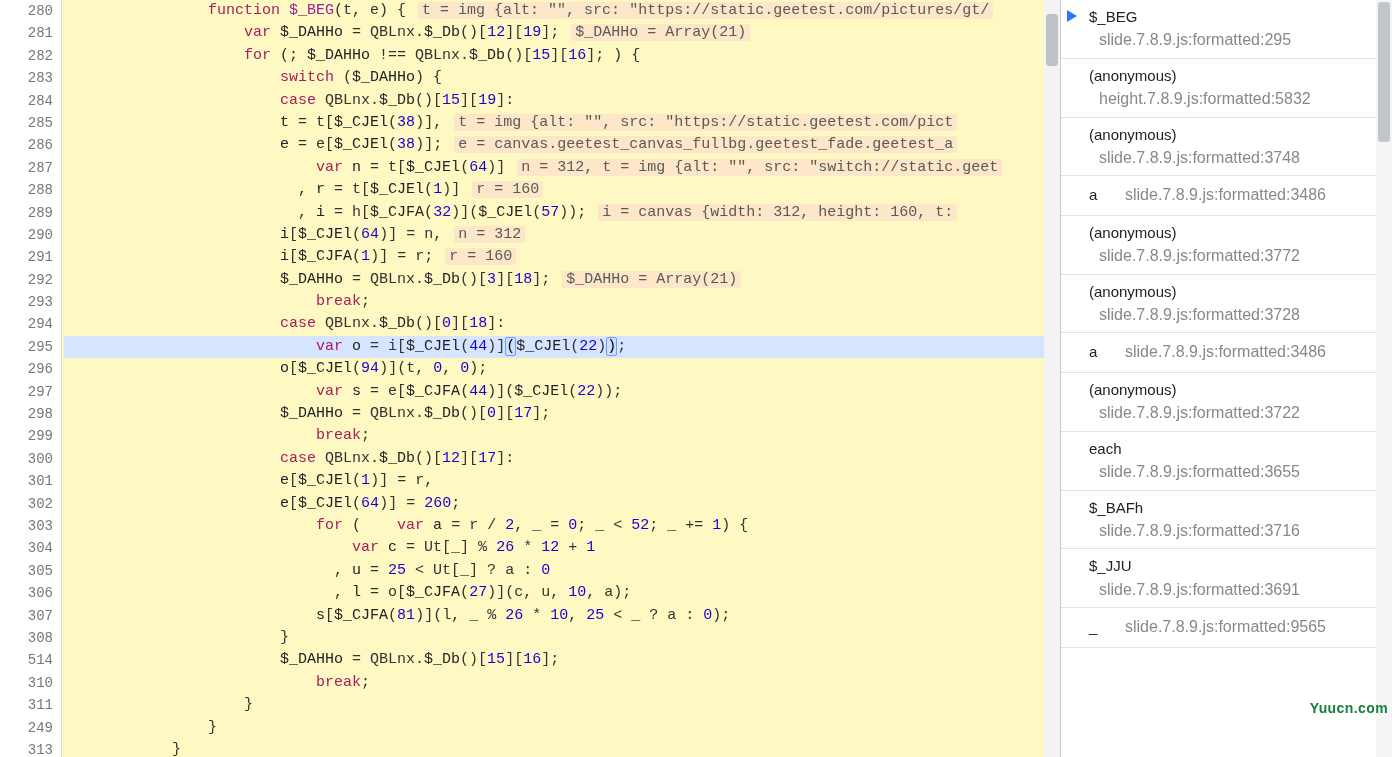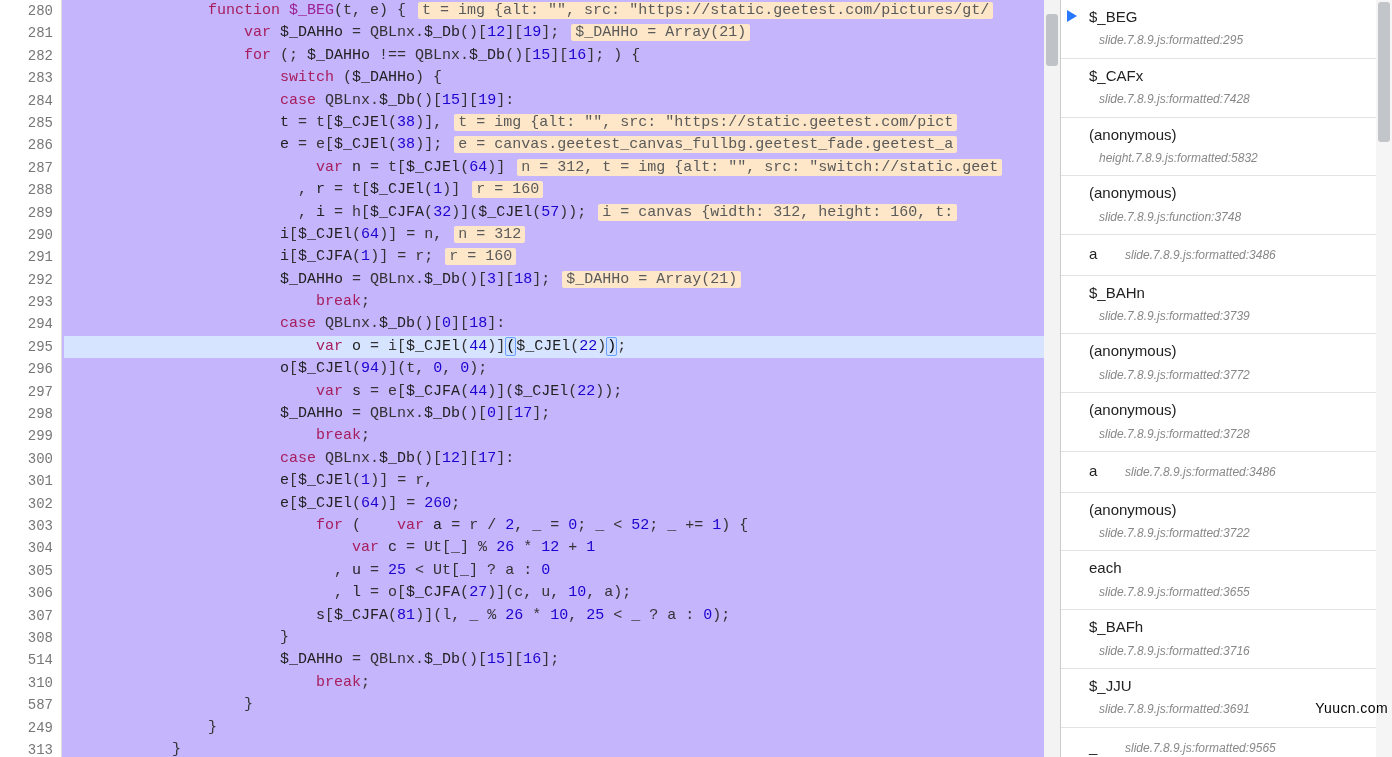--- a/index.html
+++ b/index.html
@@ -13,21 +13,21 @@
     background: #fff;
     overflow: hidden;
   }
   .container { display: flex; width: 1392px; height: 757px; }
   .editor {
     position: relative;
     width: 1060px;
     height: 757px;
     overflow: hidden;
     white-space: nowrap;
-    background: #c4b5fd;
+    background: #fef9c3;
   }
   .gutter {
     position: absolute;
     left: 0; top: 0;
     width: 62px;
     height: 100%;
     background: #fff;
     text-align: right;
     color: #777;
     border-right: 1px solid #ddd;
@@ -97,21 +97,21 @@
     height: 100%;
     overflow: hidden;
   }
   .frame {
     border-bottom: 1px solid #e3e3e3;
     padding: 6px 10px 6px 28px;
     position: relative;
     cursor: pointer;
   }
   .frame-name { color: #222; font-size: 15px; }
-  .frame-src  { color: #888; font-size: 12px; padding-left: 10px; display: block; margin-top: 1px; white-space: nowrap; overflow: hidden; text-overflow: ellipsis; font-style: italic;}
+  .frame-src  { color: #888; font-size: 16px; padding-left: 10px; display: block; margin-top: 1px; white-space: nowrap; overflow: hidden; text-overflow: ellipsis;}
   .frame.single-line { padding: 8px 10px 8px 28px; }
   .frame.single-line .frame-name { display: inline-block; min-width: 28px; }
   .frame.single-line .frame-src  { display: inline; padding-left: 8px; margin-top: 8px; }
   .frame.active .arrow {
     position: absolute;
     left: 6px; top: 10px;
     width: 0; height: 0;
     border-top: 6px solid transparent;
     border-bottom: 6px solid transparent;
     border-left: 10px solid #2979ff;
@@ -128,23 +128,24 @@
     width: 12px; height: 140px;
     background: #c2c5c9;
     border-radius: 3px;
   }
   .watermark {
     position: absolute;
     right: 4px;
     bottom: 38px;
     font-family: Arial, sans-serif;
     font-size: 14px;
-    color: #000000;
+    color: #15803d;
     letter-spacing: .4px;
     pointer-events: none;
+    font-weight: bold;
   }
   .editor-scroll-v {
     position: absolute;
     right: 0; top: 0;
     width: 16px; height: 100%;
     background: #f3f3f3;
   }
   .editor-scroll-v .thumb {
     position: absolute;
     left: 2px; top: 14px;
@@ -184,21 +185,21 @@
         <div class="gutter-line">301</div>
         <div class="gutter-line">302</div>
         <div class="gutter-line">303</div>
         <div class="gutter-line">304</div>
         <div class="gutter-line">305</div>
         <div class="gutter-line">306</div>
         <div class="gutter-line">307</div>
         <div class="gutter-line">308</div>
         <div class="gutter-line">514</div>
         <div class="gutter-line">310</div>
-        <div class="gutter-line">587</div>
+        <div class="gutter-line">311</div>
         <div class="gutter-line">249</div>
         <div class="gutter-line">313</div>
       </div>
     <div class="code-area" id="code-area">
         <div class="code-line"><span>            </span><span class="tk-kw">function</span><span class="tk-pn"> </span><span class="tk-fn">$_BEG</span><span class="tk-pn">(t, e) {</span><span class="hint">t = img {alt: "", src: "https://static.geetest.com/pictures/gt/</span></div>
         <div class="code-line"><span>                </span><span class="tk-kw">var</span><span class="tk-pn"> </span><span class="tk-id">$_DAHHo</span><span class="tk-pn"> = QBLnx.</span><span class="tk-id">$_Db</span><span class="tk-pn">()[</span><span class="tk-num">12</span><span class="tk-pn">][</span><span class="tk-num">19</span><span class="tk-pn">];</span><span class="hint">$_DAHHo = Array(21)</span></div>
         <div class="code-line"><span>                </span><span class="tk-kw">for</span><span class="tk-pn"> (; </span><span class="tk-id">$_DAHHo</span><span class="tk-pn"> !== QBLnx.</span><span class="tk-id">$_Db</span><span class="tk-pn">()[</span><span class="tk-num">15</span><span class="tk-pn">][</span><span class="tk-num">16</span><span class="tk-pn">]; ) {</span></div>
         <div class="code-line"><span>                    </span><span class="tk-kw">switch</span><span class="tk-pn"> (</span><span class="tk-id">$_DAHHo</span><span class="tk-pn">) {</span></div>
         <div class="code-line"><span>                    </span><span class="tk-kw">case</span><span class="tk-pn"> QBLnx.</span><span class="tk-id">$_Db</span><span class="tk-pn">()[</span><span class="tk-num">15</span><span class="tk-pn">][</span><span class="tk-num">19</span><span class="tk-pn">]:</span></div>
         <div class="code-line"><span>                        </span><span class="tk-id">t</span><span class="tk-pn"> = t[</span><span class="tk-id">$_CJEl</span><span class="tk-pn">(</span><span class="tk-num">38</span><span class="tk-pn">)],</span><span class="hint">t = img {alt: "", src: "https://static.geetest.com/pict</span></div>
@@ -232,25 +233,23 @@
         <div class="code-line"><span>            </span><span class="tk-pn">}</span></div>
       </div>
     <div class="editor-scroll-v">
       <div class="thumb"></div>
     </div>
   </div>
 
   <div class="stack">
     <div class="stack-scroll" id="stack-scroll">
         <div class="frame active"><div class="arrow"></div><span class="frame-name">$_BEG</span><span class="frame-src">slide.7.8.9.js:formatted:295</span></div>
-        <div class="frame"><span class="frame-name">$_CAFx</span><span class="frame-src">slide.7.8.9.js:formatted:7428</span></div>
         <div class="frame"><span class="frame-name">(anonymous)</span><span class="frame-src">height.7.8.9.js:formatted:5832</span></div>
-        <div class="frame"><span class="frame-name">(anonymous)</span><span class="frame-src">slide.7.8.9.js:function:3748</span></div>
+        <div class="frame"><span class="frame-name">(anonymous)</span><span class="frame-src">slide.7.8.9.js:formatted:3748</span></div>
         <div class="frame single-line"><span class="frame-name">a</span><span class="frame-src">slide.7.8.9.js:formatted:3486</span></div>
-        <div class="frame"><span class="frame-name">$_BAHn</span><span class="frame-src">slide.7.8.9.js:formatted:3739</span></div>
         <div class="frame"><span class="frame-name">(anonymous)</span><span class="frame-src">slide.7.8.9.js:formatted:3772</span></div>
         <div class="frame"><span class="frame-name">(anonymous)</span><span class="frame-src">slide.7.8.9.js:formatted:3728</span></div>
         <div class="frame single-line"><span class="frame-name">a</span><span class="frame-src">slide.7.8.9.js:formatted:3486</span></div>
         <div class="frame"><span class="frame-name">(anonymous)</span><span class="frame-src">slide.7.8.9.js:formatted:3722</span></div>
         <div class="frame"><span class="frame-name">each</span><span class="frame-src">slide.7.8.9.js:formatted:3655</span></div>
         <div class="frame"><span class="frame-name">$_BAFh</span><span class="frame-src">slide.7.8.9.js:formatted:3716</span></div>
         <div class="frame"><span class="frame-name">$_JJU</span><span class="frame-src">slide.7.8.9.js:formatted:3691</span></div>
         <div class="frame single-line"><span class="frame-name">_</span><span class="frame-src">slide.7.8.9.js:formatted:9565</span></div>
       </div>
     <div class="scrollbar-outer">

